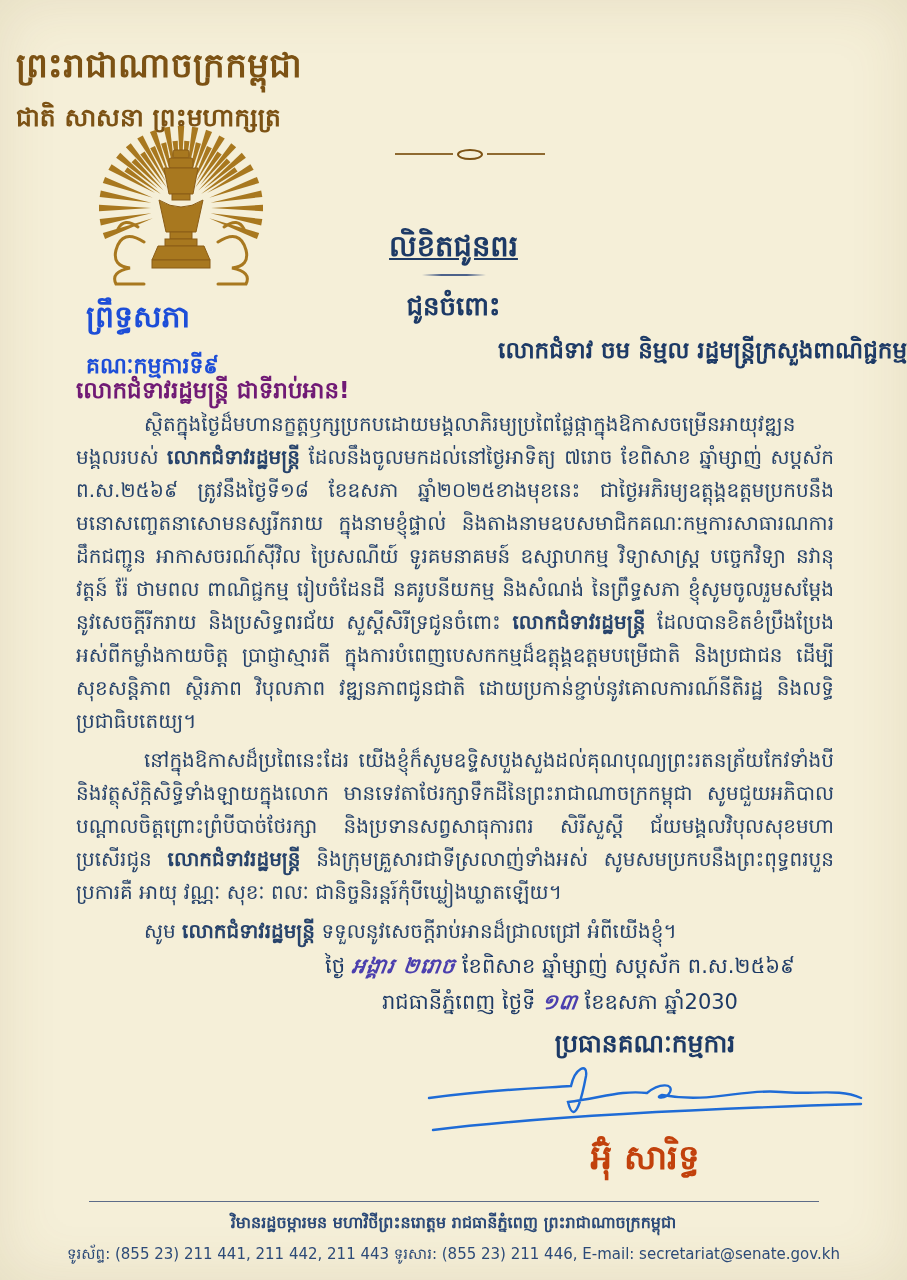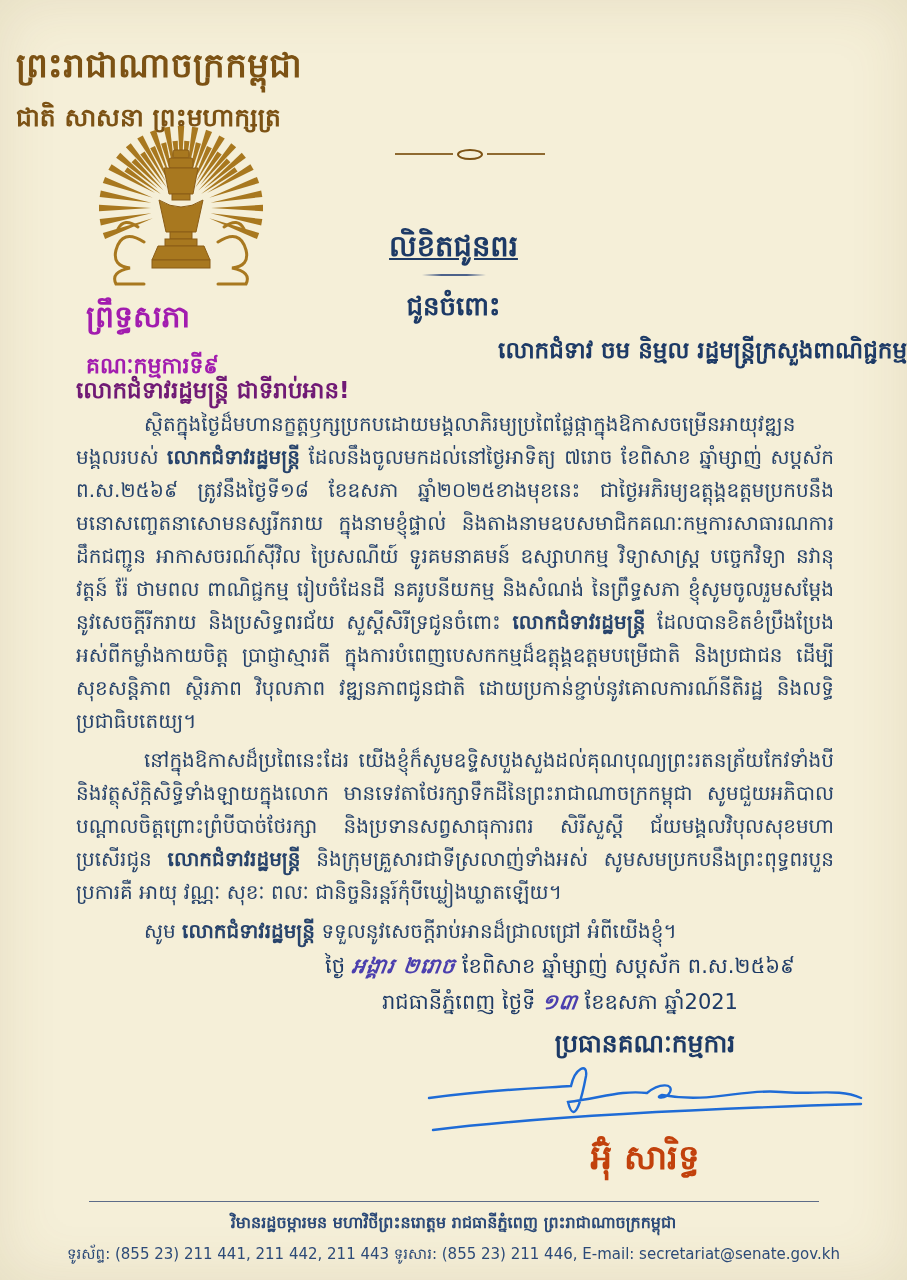--- a/index.html
+++ b/index.html
@@ -16,21 +16,21 @@
     box-shadow:inset 0 0 60px rgba(120,100,40,.12);
   }
   
   .nat-header{position:absolute;top:44px;left:16px;width:100%;text-align:left;color:#7c5214;}
   .nat-line1{font-size:34px;font-weight:bold;letter-spacing:.5px;}
   .nat-line2{font-size:25px;font-weight:bold;margin-top:8px;}
   .nat-divider{margin:10px auto 0;width:150px;height:12px;display:flex;align-items:center;justify-content:center;gap:4px;}
   .nat-divider .bar{flex:1;height:2px;background:#7c5214;opacity:.85;}
   .nat-divider .knot{width:22px;height:7px;border:2px solid #7c5214;border-radius:50%;}
   
-  .emblem-block{position:absolute;left:76px;top:122px;width:210px;text-align:left;color:#a21caf;}
+  .emblem-block{position:absolute;left:76px;top:122px;width:210px;text-align:left;color:#1d4ed8;}
   .emblem{display:block;margin:0 auto 4px auto;}
   .org-name{font-size:30px;font-weight:bold;margin-left:10px;}
   .org-commission{font-size:22px;font-weight:bold;margin-left:10px;margin-top:10px;}
   
   .letter-title{position:absolute;top:228px;left:0;width:100%;text-align:center;
     color:#1d3a66;font-size:29px;font-weight:bold;text-decoration:underline;}
   .title-divider{position:absolute;top:274px;left:calc(50% - 32px);width:64px;height:2px;
     background:linear-gradient(90deg,transparent,#4d628a 30%,#4d628a 70%,transparent);}
   .salutation{position:absolute;top:290px;left:0;width:100%;text-align:center;
     color:#1d3a66;font-size:26px;font-weight:bold;}
@@ -223,21 +223,21 @@
 
   <div class="date-block">
     <div>
       <span>ថ្ងៃ</span>
       <span class="handwriting">អង្គារ ២រោច</span>
       <span> ខែពិសាខ ឆ្នាំម្សាញ់ សប្ដស័ក ព.ស.២៥៦៩</span>
     </div>
     <div>
       <span>រាជធានីភ្នំពេញ ថ្ងៃទី</span>
       <span class="handwriting">១៣</span>
-      <span> ខែឧសភា ឆ្នាំ2021</span>
+      <span> ខែឧសភា ឆ្នាំ2030</span>
     </div>
   </div>
 
   <div class="sig-title">ប្រធានគណៈកម្មការ</div>
   <svg class="signature-svg" width="440" height="82" viewBox="0 0 440 82">
     <g fill="none" stroke="#1e6bd6" stroke-width="2.4" stroke-linecap="round">
       <path d="M4,40 C70,31 118,30 146,28 C150,10 163,4 161,18 C158,34 150,72 143,44 C176,40 196,32 222,35 C234,25 249,25 245,34 C241,42 228,40 237,37 C286,46 318,30 356,34 C388,37 414,30 436,40"></path>
       <path d="M8,72 C120,58 300,50 436,46"></path>
     </g>
   </svg>

